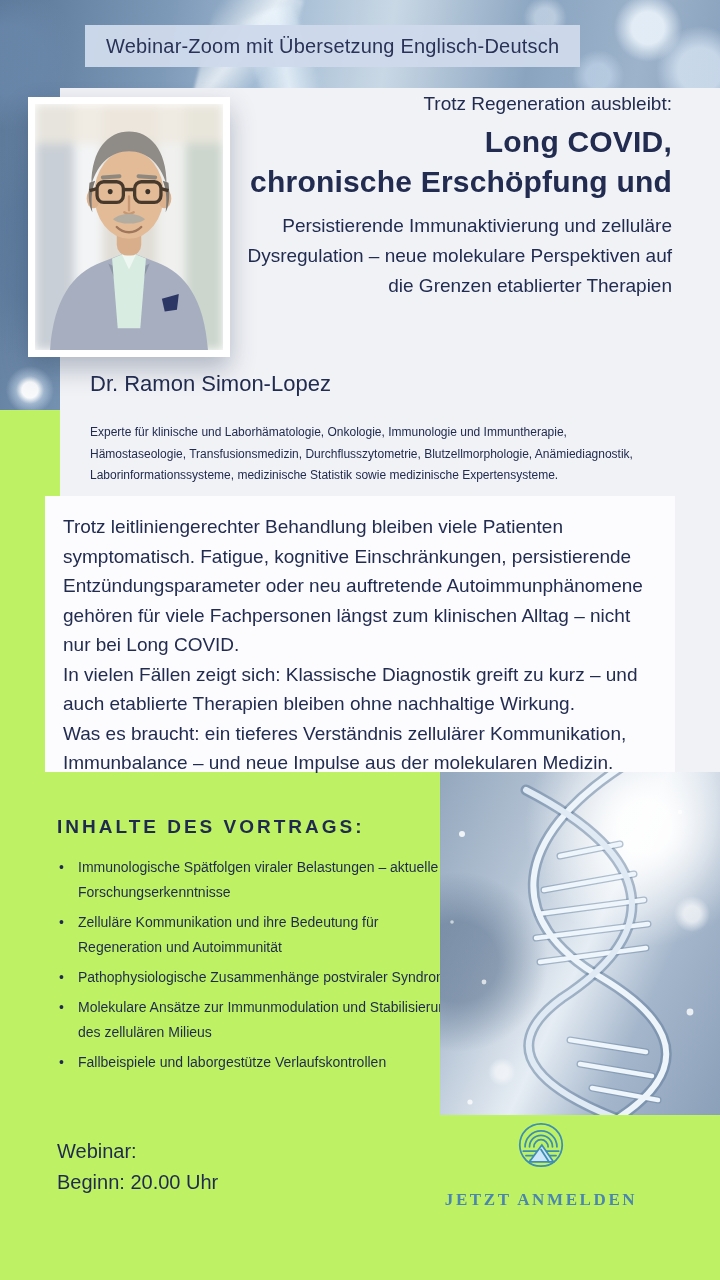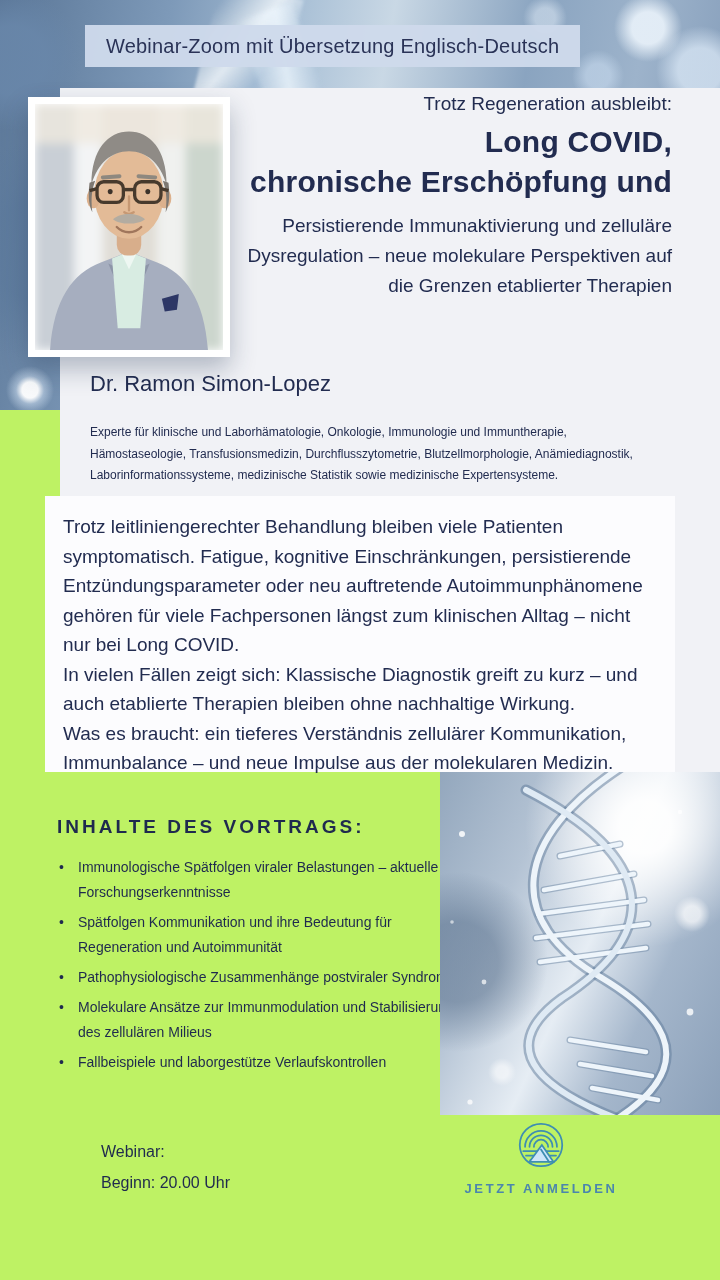--- a/index.html
+++ b/index.html
@@ -83,28 +83,28 @@
     background-image:
       radial-gradient(circle at 205px 55px, rgba(255,255,255,.95) 0 26px, rgba(255,255,255,0) 120px),
       radial-gradient(circle at 252px 142px, rgba(255,255,255,.65) 0 8px, transparent 18px),
       radial-gradient(circle at 62px 300px, rgba(255,255,255,.55) 0 6px, transparent 14px),
       radial-gradient(circle at 18px 190px, rgba(70,95,125,.45) 0 40px, transparent 90px),
       linear-gradient(115deg,#93a7bd 0%,#b4c3d4 28%,#e6edf4 52%,#a4b6cb 72%,#8ba0b9 100%);
   }
   .dna-art svg { display:block; width:100%; height:100%; }
 
   
-  .event-info { position:absolute; left:57px; top:1136px; color:#1f2a4e; font-size:16px; line-height:31px; z-index:2;margin-left:44px; }
+  .event-info { position:absolute; left:57px; top:1136px; color:#1f2a4e; font-size:20px; line-height:31px; z-index:2; }
 
   
   .cta { position:absolute; left:406px; top:1122px; width:270px; text-align:center; z-index:2; }
   .cta-logo { display:block; margin:0 auto; }
   .cta-label {
-    margin-top:13px; font-size:13px; font-weight:bold; letter-spacing:2.6px;
-    color:#4b86ad; cursor:pointer;
+    margin-top:22px; font-size:17px; font-weight:bold; letter-spacing:2.6px;
+    color:#4b86ad; cursor:pointer;font-family:Liberation Serif, serif;
   }
 </style>
 </head>
 <body>
 
 <div class="screen">
 
   <div class="hero"></div>
 
   <div class="banner">Webinar-Zoom mit Übersetzung Englisch-Deutsch</div>
@@ -182,21 +182,21 @@
   <div class="intro-box">
     <div class="intro-text">Trotz leitliniengerechter Behandlung bleiben viele Patienten symptomatisch. Fatigue, kognitive Einschränkungen, persistierende Entzündungsparameter oder neu auftretende Autoimmunphänomene gehören für viele Fachpersonen längst zum klinischen Alltag – nicht nur bei Long COVID.
 In vielen Fällen zeigt sich: Klassische Diagnostik greift zu kurz – und auch etablierte Therapien bleiben ohne nachhaltige Wirkung.
 Was es braucht: ein tieferes Verständnis zellulärer Kommunikation, Immunbalance – und neue Impulse aus der molekularen Medizin.</div>
   </div>
 
   <div class="agenda">
     <div class="agenda-heading">INHALTE DES VORTRAGS:</div>
     <ul class="agenda-list">
       <li class="agenda-item">Immunologische Spätfolgen viraler Belastungen – aktuelle Forschungserkenntnisse</li>
-      <li class="agenda-item">Spätfolgen Kommunikation und ihre Bedeutung für Regeneration und Autoimmunität</li>
+      <li class="agenda-item">Zelluläre Kommunikation und ihre Bedeutung für Regeneration und Autoimmunität</li>
       <li class="agenda-item">Pathophysiologische Zusammenhänge postviraler Syndrome</li>
       <li class="agenda-item">Molekulare Ansätze zur Immunmodulation und Stabilisierung des zellulären Milieus</li>
       <li class="agenda-item">Fallbeispiele und laborgestütze Verlaufskontrollen</li>
     </ul>
   </div>
 
   <div class="dna-art">
     <svg viewBox="0 0 280 343">
       <g fill="none" stroke-linecap="round">
         <path d="M186,-8 C70,66 64,150 162,206 C252,260 240,308 172,350" stroke="#5e7a99" stroke-width="11" opacity=".5"></path>

